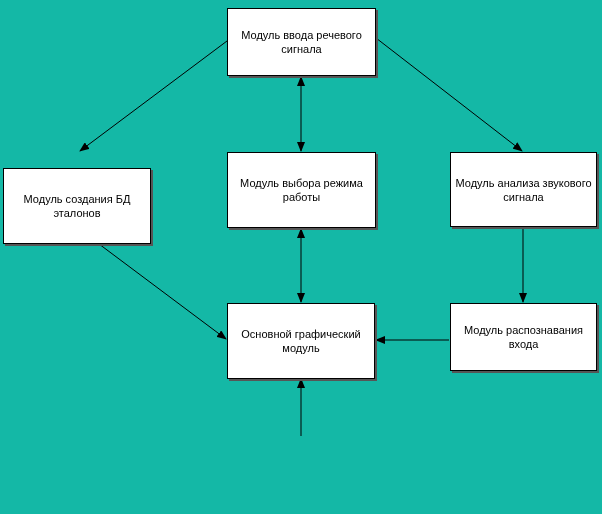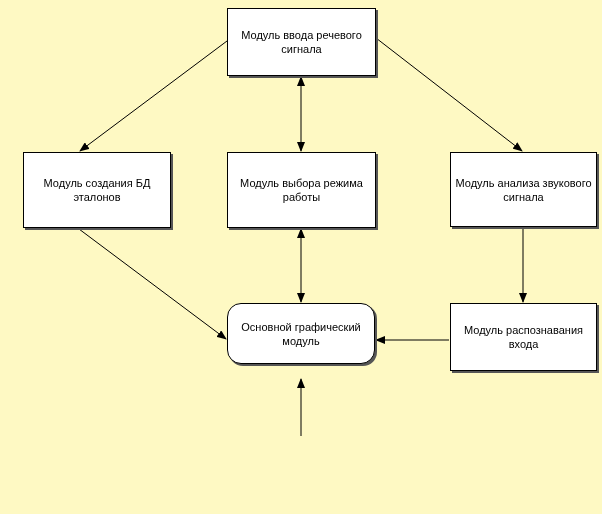--- a/index.html
+++ b/index.html
@@ -4,21 +4,21 @@
 <style>
   html, body {
     margin: 0;
     padding: 0;
     background: #6e6e6e;
   }
   .canvas {
     position: relative;
     width: 602px;
     height: 514px;
-    background: #fef9c3;
+    background: #14b8a6;
     overflow: hidden;
     font-family: "Liberation Sans", "DejaVu Sans", sans-serif;
     font-size: 11px;
     color: #000;
   }
   .edges {
     position: absolute;
     left: 0;
     top: 0;
     width: 602px;
@@ -69,36 +69,36 @@
     <line x1="449" y1="340" x2="376" y2="340" stroke="#000" stroke-width="1" marker-end="url(#ah-end)"></line>
 
     <line x1="301" y1="436" x2="301" y2="379" stroke="#000" stroke-width="1" marker-end="url(#ah-end)"></line>
   </svg>
 
   <div class="node" style="left:227px; top:8px; width:149px; height:68px;">
     <span>Модуль ввода речевого
 сигнала</span>
   </div>
 
-  <div class="node" style="left:3px; top:152px; width:148px; height:76px;margin-left:20px;">
+  <div class="node" style="left:3px; top:168px; width:148px; height:76px;">
     <span>Модуль создания БД
 эталонов</span>
   </div>
 
   <div class="node" style="left:227px; top:152px; width:149px; height:76px;">
     <span>Модуль выбора режима
 работы</span>
   </div>
 
   <div class="node" style="left:450px; top:152px; width:147px; height:75px;">
     <span>Модуль анализа звукового
 сигнала</span>
   </div>
 
-  <div class="node" style="left:227px; top:303px; width:148px; height:61px;border-radius:14px;">
+  <div class="node" style="left:227px; top:303px; width:148px; height:76px;">
     <span>Основной графический
 модуль</span>
   </div>
 
   <div class="node" style="left:450px; top:303px; width:147px; height:68px;">
     <span>Модуль распознавания входа</span>
   </div>
 
 
 </div>

